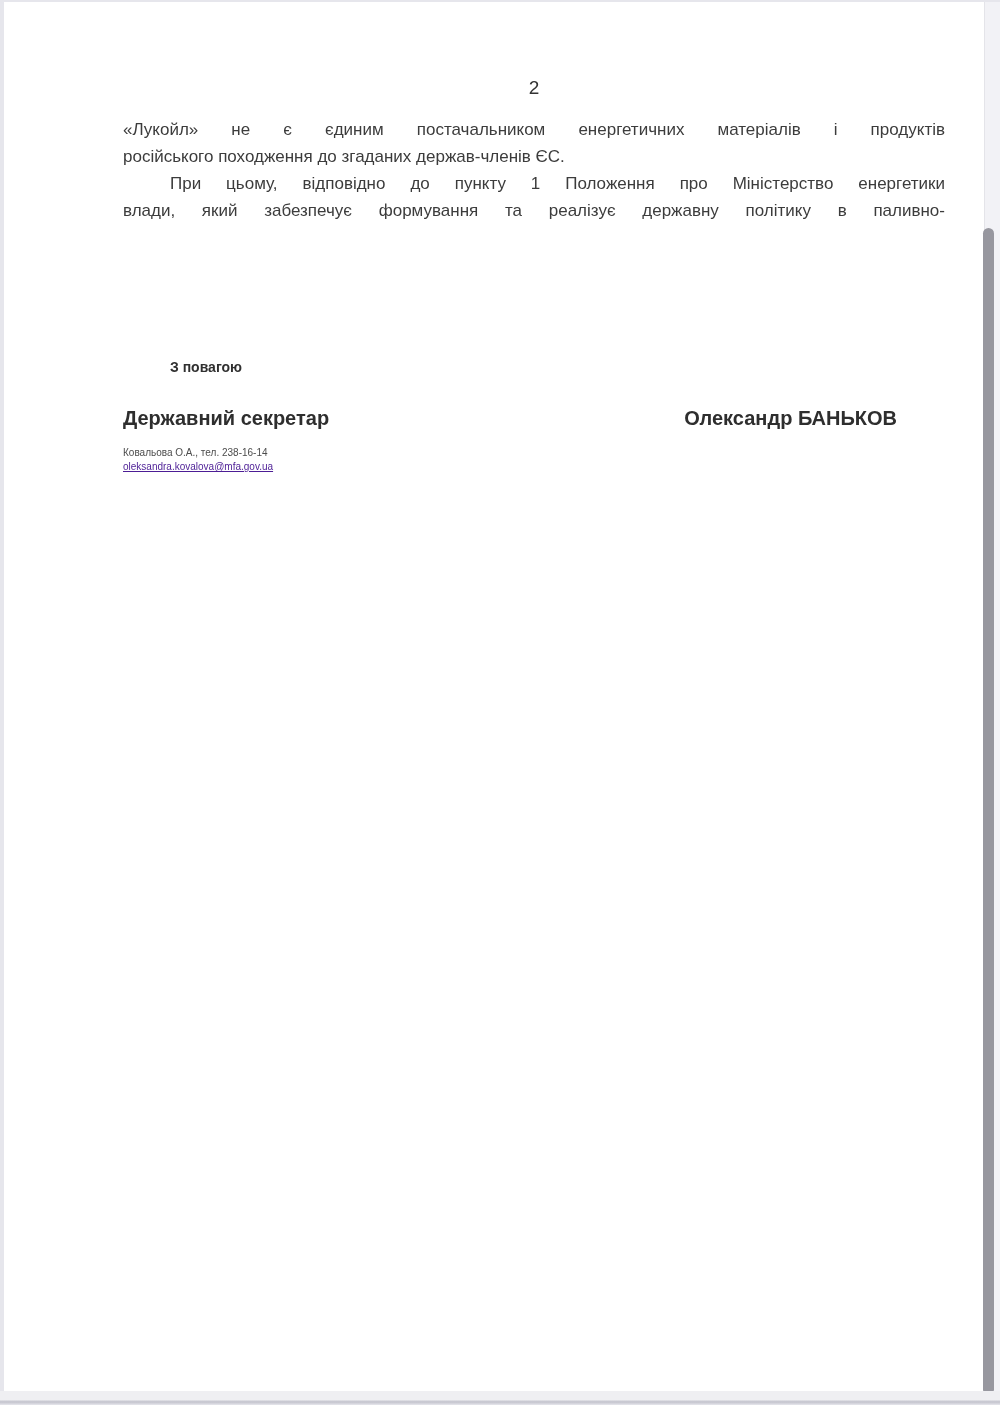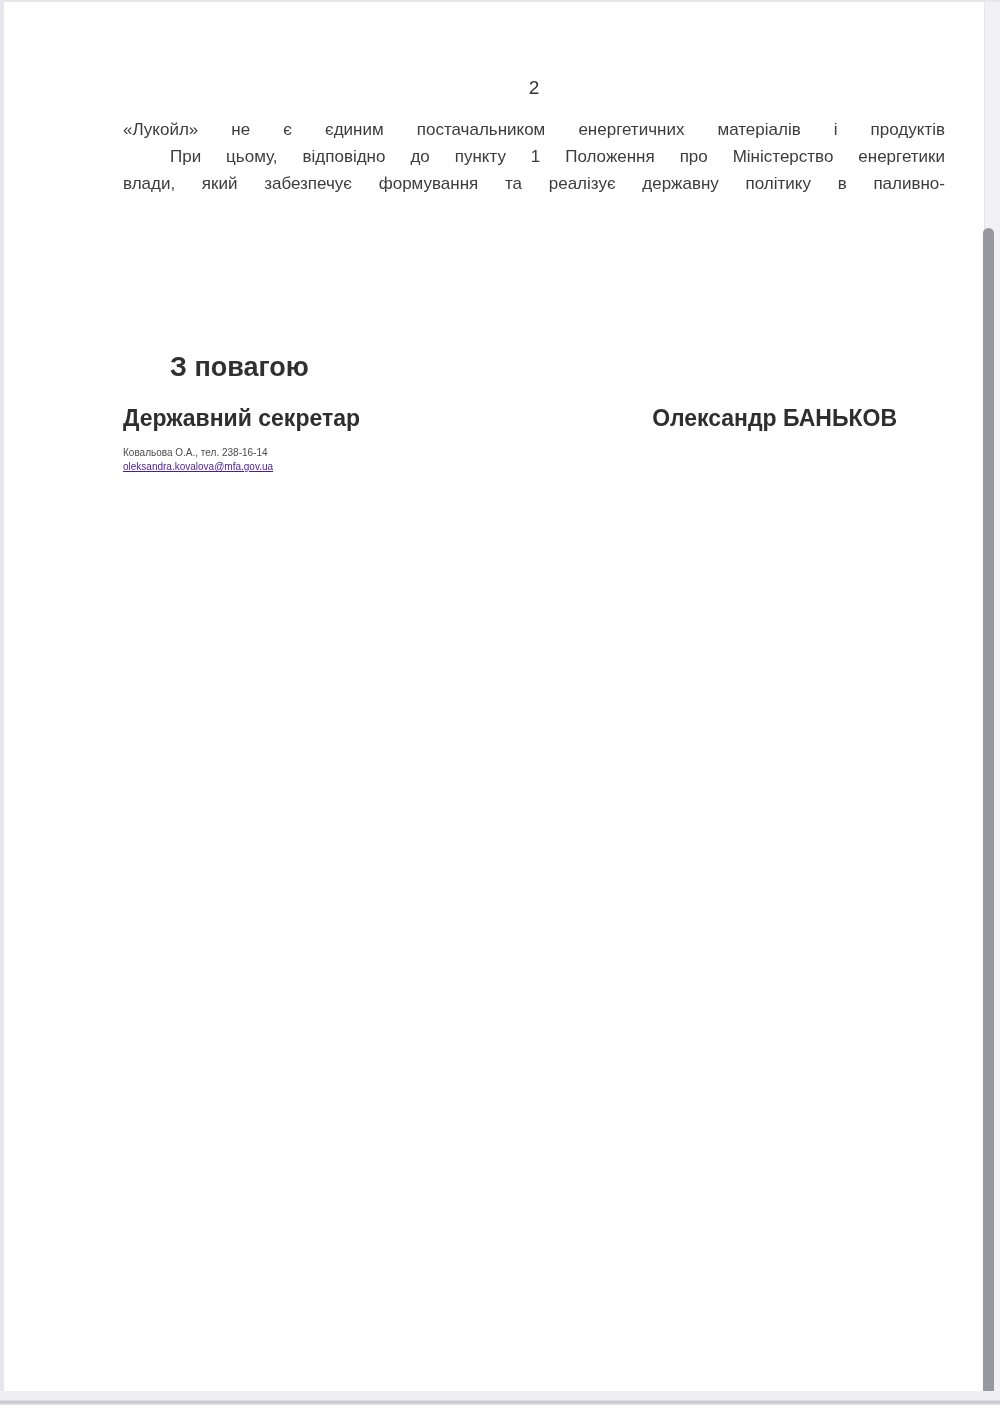--- a/index.html
+++ b/index.html
@@ -40,31 +40,31 @@
   }
   .line {
     text-align: justify;
     text-align-last: justify;
   }
   .line.no-just { text-align-last: left; }
   .line.indent { text-indent: 47px; }
   .closing {
     position: absolute;
     top: 352px; left: 47px;
-    font-size: 27px; line-height: 27px;
+    font-size: 14px; line-height: 27px;
     font-weight: bold;
     color: #303030;
   }
   .sig-row {
     position: absolute;
     top: 403px; left: 0; width: 100%;
     display: flex;
     justify-content: space-between;
     align-items: baseline;
-    font-size: 23px; line-height: 27px;
+    font-size: 20px; line-height: 27px;
     font-weight: bold;
     color: #2e2e2e;
   }
   .sig-name { padding-right: 48px; }
   .contact {
     position: absolute;
     top: 444px; left: 0;
     font-size: 10px; line-height: 14px;
     color: #4c4c4c;
   }
@@ -106,20 +106,21 @@
 <div class="screen">
 
   <div class="page">
     <div class="content">
 
       <div class="page-number">2</div>
 
       <div class="body-text" id="letter-body">
           <div>
             <div class="line">«Лукойл» не є єдиним постачальником енергетичних матеріалів і продуктів</div>
+            <div class="line no-just">російського походження до згаданих держав-членів ЄС.</div>
           </div>
           <div>
             <div class="line indent">При цьому, відповідно до пункту 1 Положення про Міністерство енергетики</div>
             <div class="line">влади, який забезпечує формування та реалізує державну політику в паливно-</div>
           </div>
         </div>
 
       <div class="closing">З повагою</div>
 
       <div class="sig-row">

